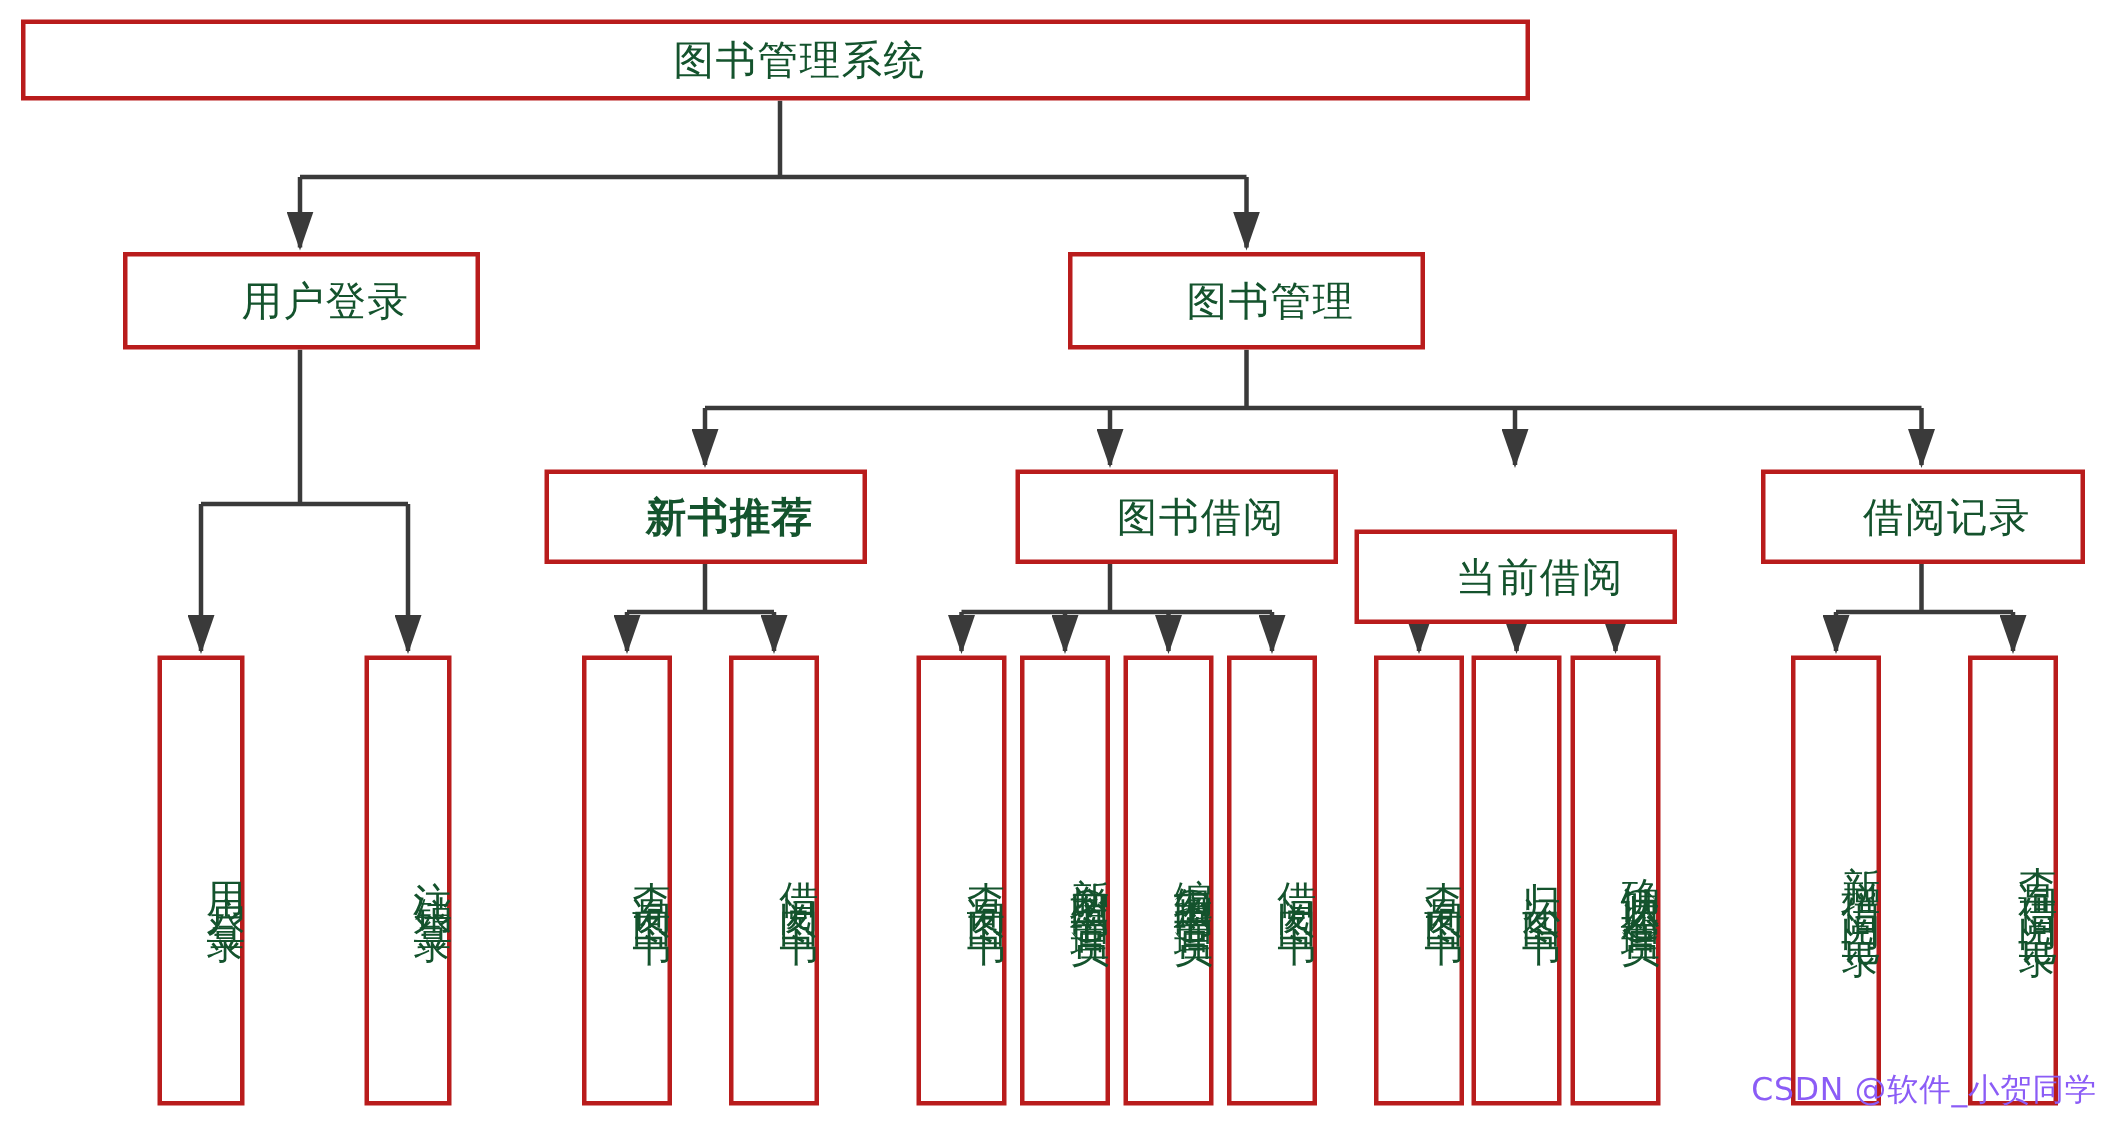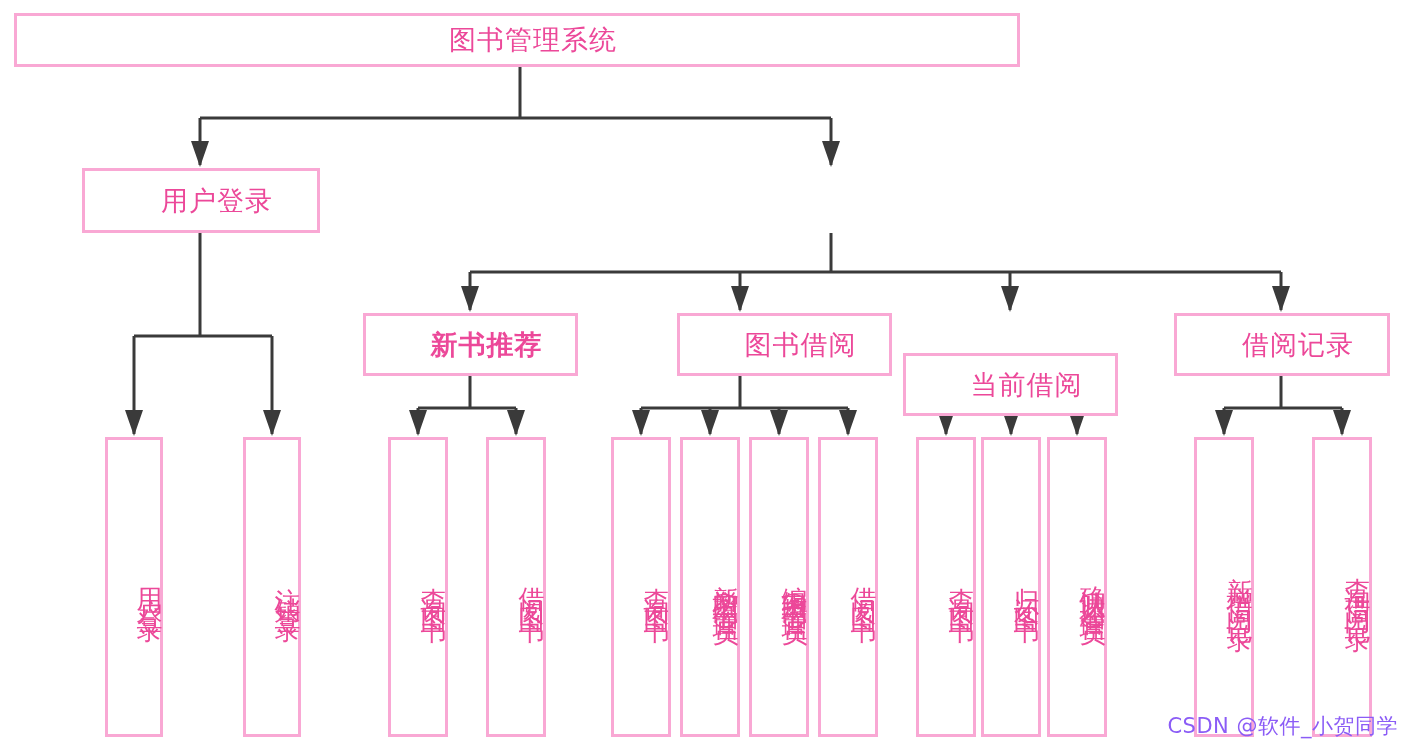--- a/index.html
+++ b/index.html
@@ -17,26 +17,26 @@
   }
   #connectors {
     position: absolute;
     left: 0;
     top: 0;
     z-index: 1;
   }
   .node {
     position: absolute;
     box-sizing: border-box;
-    border: 3px solid #f9a8d4;
+    border: 3px solid #b91c1c;
     background: #ffffff;
     display: flex;
     align-items: center;
     justify-content: center;
-    color: #ec4899;
+    color: #14532d;
     z-index: 2;
     padding-left: 32px;
   }
   .h-node {
     font-size: 27px;
     letter-spacing: 1px;
     white-space: nowrap;
   }
   .v-node span {
     writing-mode: vertical-rl;
@@ -130,20 +130,21 @@
       <path d="M1077,408 V434" marker-end="url(#arrow)"></path>
 
       <path d="M1224,408 V434" marker-end="url(#arrow)"></path>
       <path d="M1342,408 V434" marker-end="url(#arrow)"></path>
     </g>
   </svg>
 
   <div class="node h-node n-root">图书管理系统</div>
 
   <div class="node h-node n-l2a">用户登录</div>
+  <div class="node h-node n-l2b">图书管理</div>
 
   <div class="node h-node n-l3a">新书推荐</div>
   <div class="node h-node n-l3b">图书借阅</div>
   <div class="node h-node n-l3c">当前借阅</div>
   <div class="node h-node n-l3d">借阅记录</div>
 
   <div class="node v-node leaf n-g1a">
     <span>用户登录</span>
   </div>
   <div class="node v-node leaf n-g1b">

